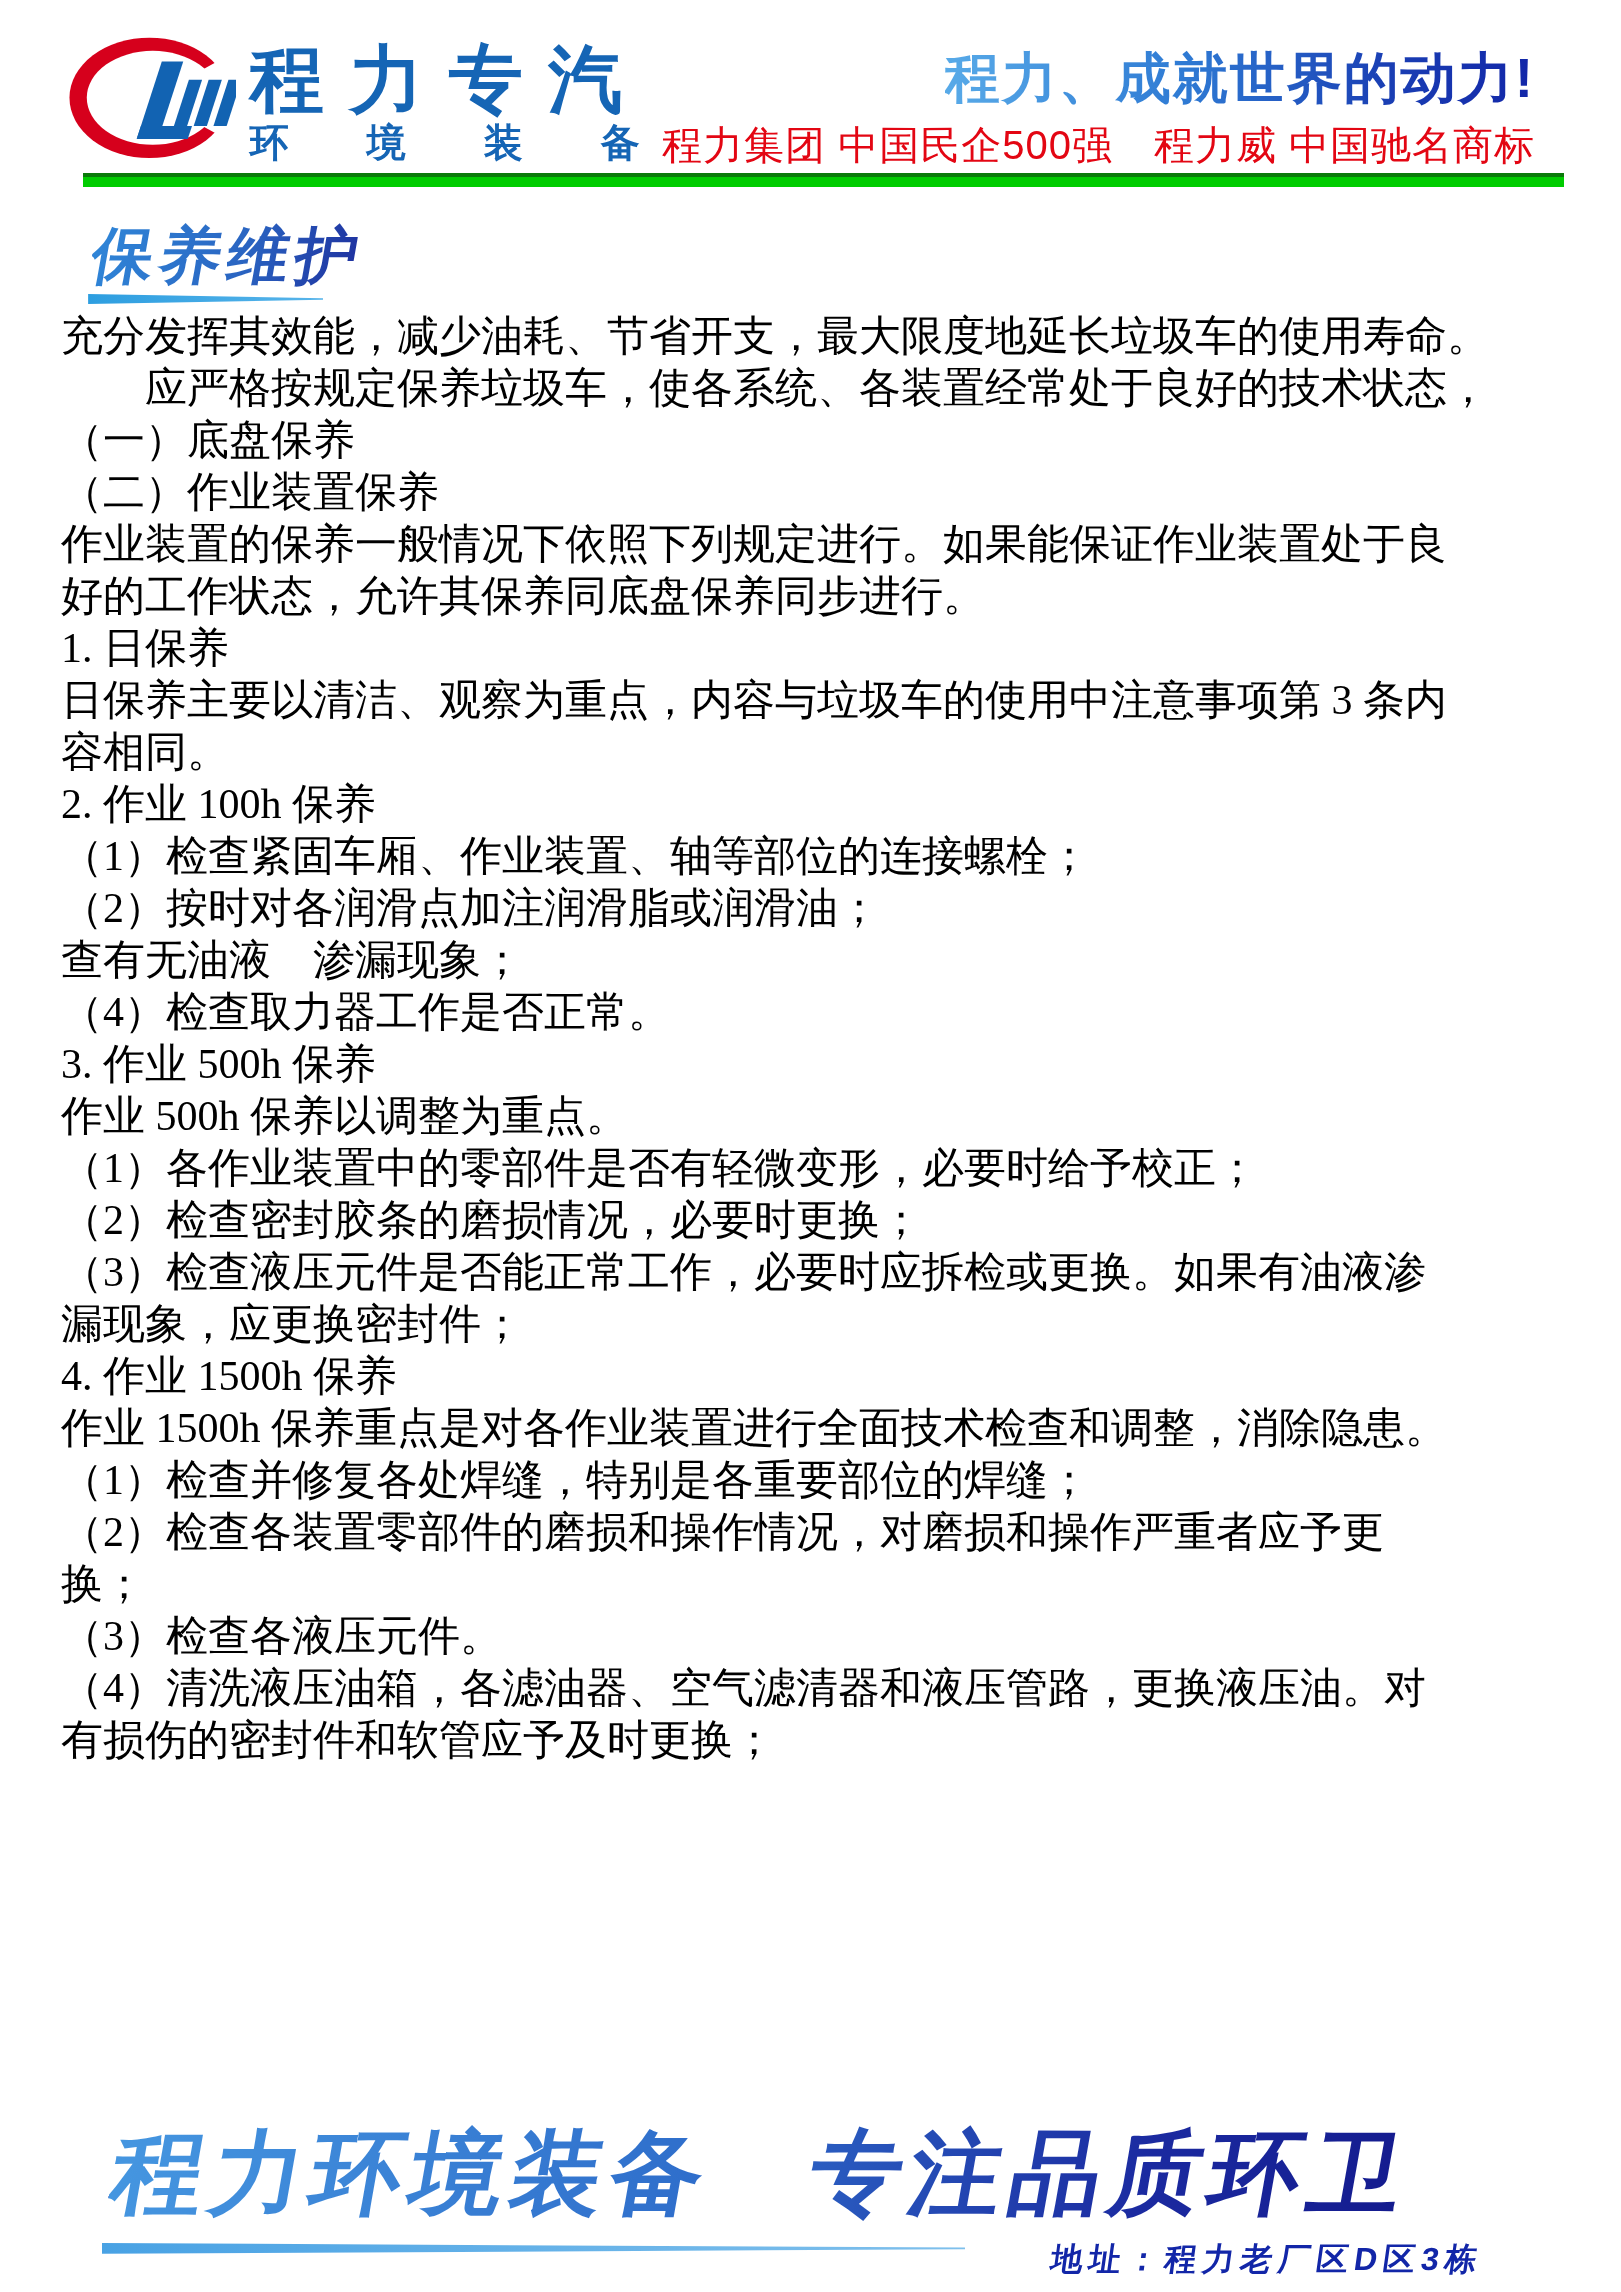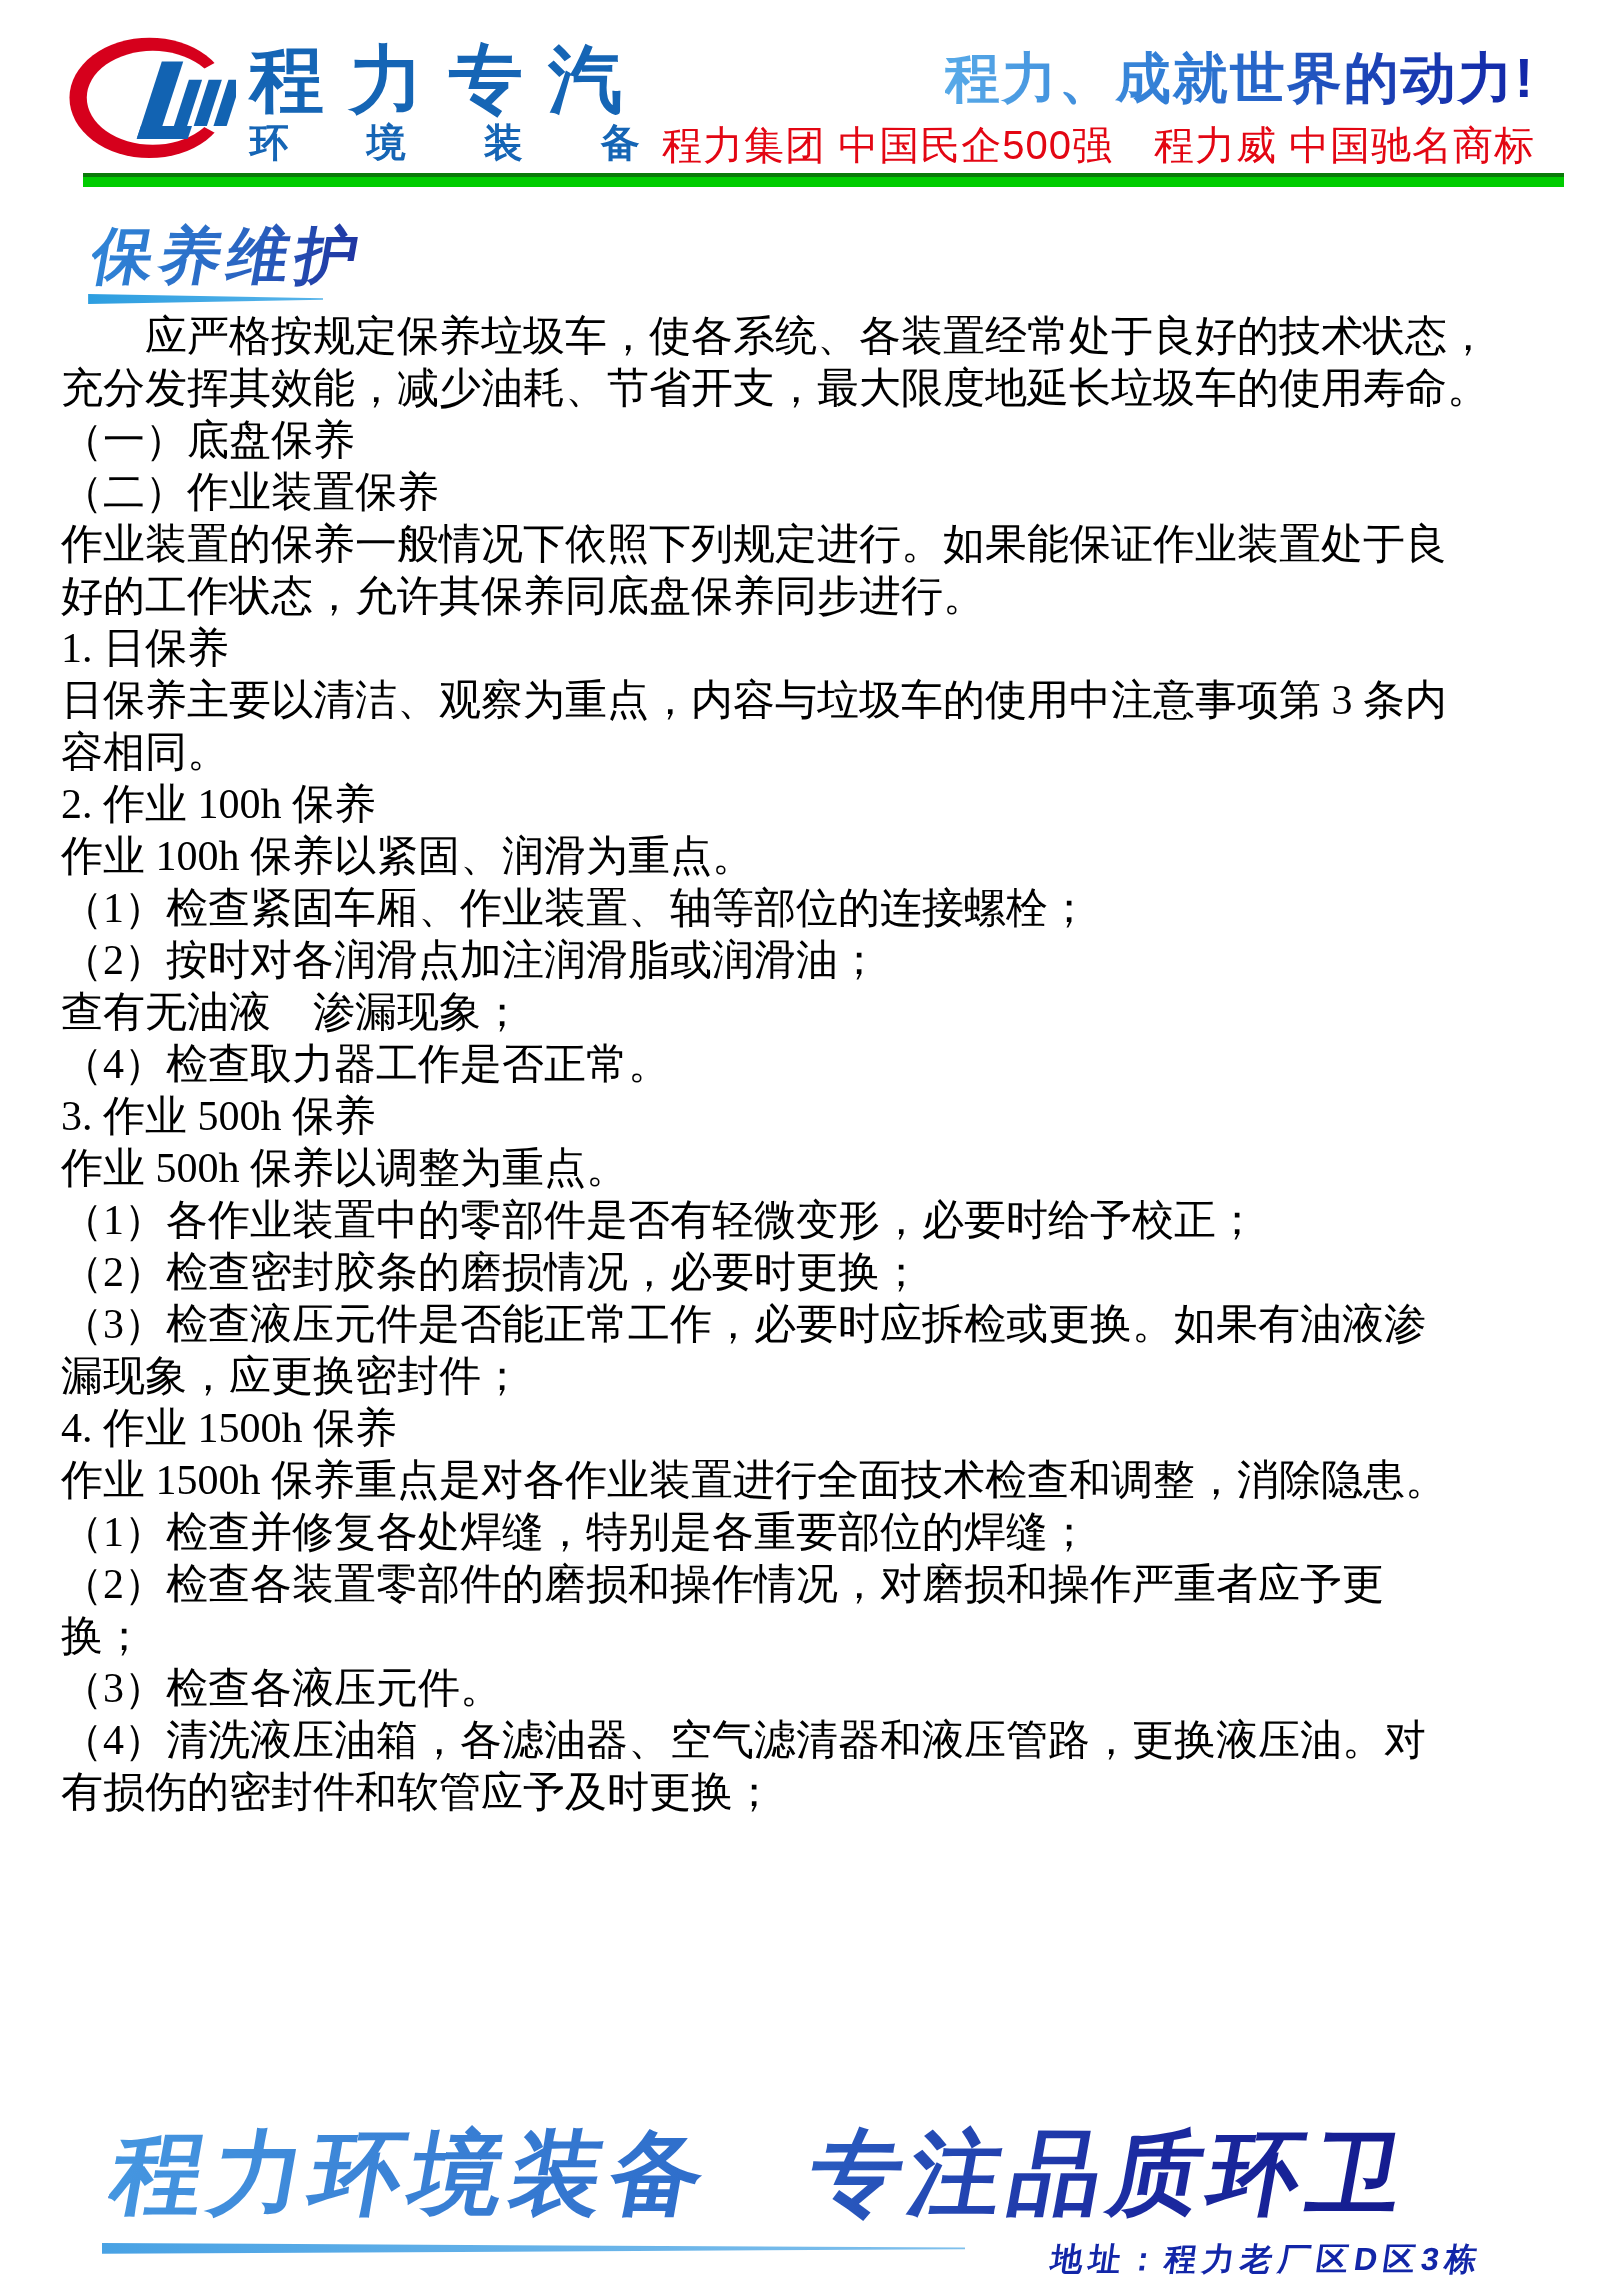--- a/index.html
+++ b/index.html
@@ -117,31 +117,30 @@
   </div>
 
   <div class="green-bar"></div>
 
   <div class="doc-title-wrap">
     <div class="doc-title grad-text">保养维护</div>
     <div class="title-underline"></div>
   </div>
 
   <div class="body-text">
+      <div class="body-line">充分发挥其效能，减少油耗、节省开支，最大限度地延长垃圾车的使用寿命。</div>
       <div class="body-line">　　应严格按规定保养垃圾车，使各系统、各装置经常处于良好的技术状态，</div>
-      <div class="body-line">充分发挥其效能，减少油耗、节省开支，最大限度地延长垃圾车的使用寿命。</div>
       <div class="body-line">（一）底盘保养</div>
       <div class="body-line">（二）作业装置保养</div>
       <div class="body-line">作业装置的保养一般情况下依照下列规定进行。如果能保证作业装置处于良</div>
       <div class="body-line">好的工作状态，允许其保养同底盘保养同步进行。</div>
       <div class="body-line">1. 日保养</div>
       <div class="body-line">日保养主要以清洁、观察为重点，内容与垃圾车的使用中注意事项第 3 条内</div>
       <div class="body-line">容相同。</div>
       <div class="body-line">2. 作业 100h 保养</div>
-      <div class="body-line">作业 100h 保养以紧固、润滑为重点。</div>
       <div class="body-line">（1）检查紧固车厢、作业装置、轴等部位的连接螺栓；</div>
       <div class="body-line">（2）按时对各润滑点加注润滑脂或润滑油；</div>
       <div class="body-line">查有无油液　渗漏现象；</div>
       <div class="body-line">（4）检查取力器工作是否正常。</div>
       <div class="body-line">3. 作业 500h 保养</div>
       <div class="body-line">作业 500h 保养以调整为重点。</div>
       <div class="body-line">（1）各作业装置中的零部件是否有轻微变形，必要时给予校正；</div>
       <div class="body-line">（2）检查密封胶条的磨损情况，必要时更换；</div>
       <div class="body-line">（3）检查液压元件是否能正常工作，必要时应拆检或更换。如果有油液渗</div>
       <div class="body-line">漏现象，应更换密封件；</div>

